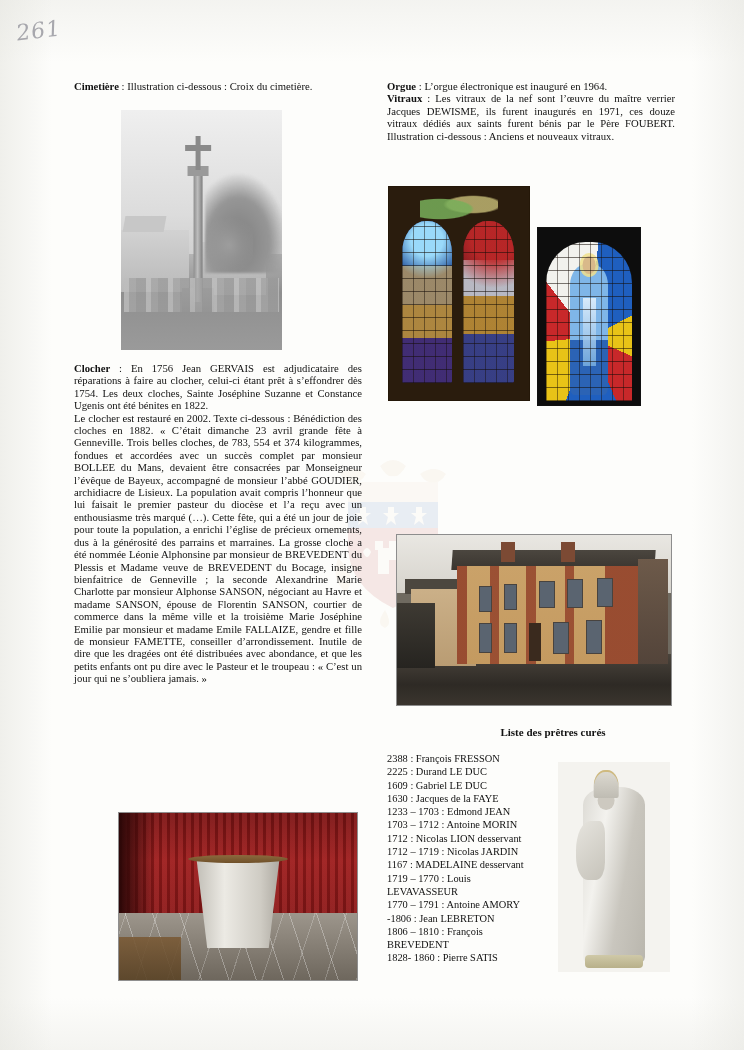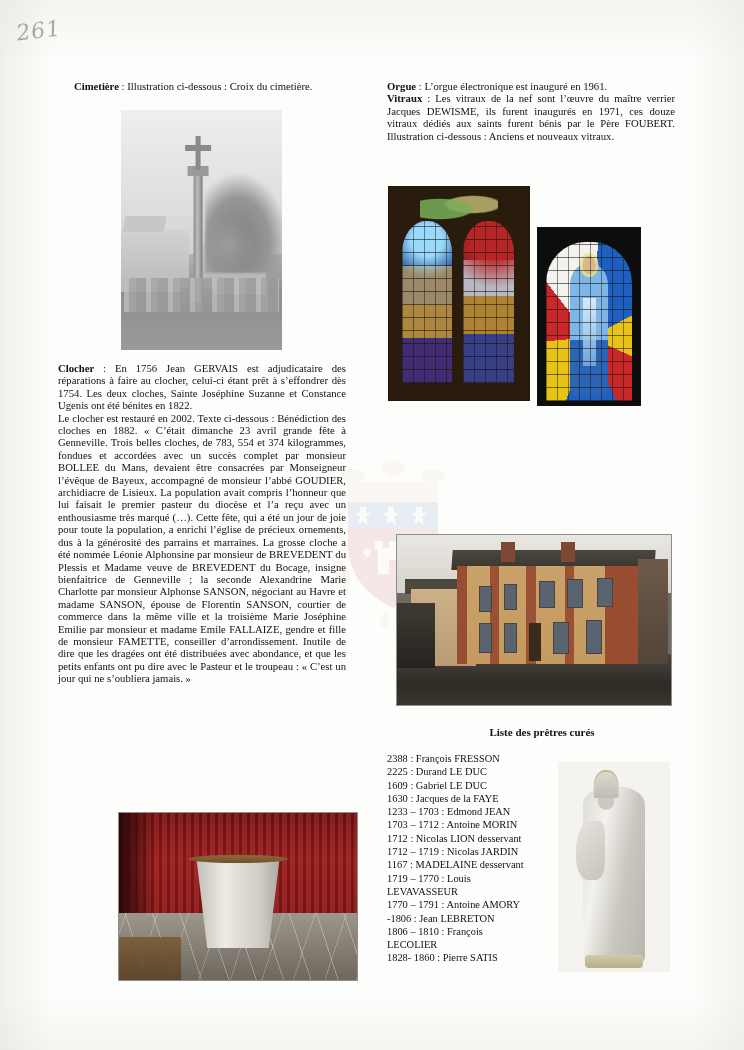--- a/index.html
+++ b/index.html
@@ -227,21 +227,21 @@
     background:#cdc9c0; }
   .statue-arm { position:absolute; left:16%; top:28%; width:26%; height:28%;
     background:linear-gradient(135deg,#e6e4de,#c6c3ba);
     border-radius:50% 20% 30% 40%; }
   .statue-staff { position:absolute; left:70%; top:22%; width:4%; height:66%;
     background:linear-gradient(90deg,#c8a85e,#e6d49a 50%,#b89b4f); }
   .statue-base { position:absolute; left:24%; bottom:2%; width:52%; height:6%;
     background:linear-gradient(180deg,#cfc9a8,#b8b08a); border-radius:4px; }
 
   
-  .liste-title { position:absolute; left:398px; top:726px; width:288px;
+  .liste-title { position:absolute; left:409px; top:726px; width:288px;
     text-align:center; font-weight:bold; font-size:11px; }
 
   
   .priest-list { position:absolute; left:387px; top:752px; width:170px;
     font-size:10.4px; line-height:13.3px; }
   .priest-list div { white-space:nowrap; }
 </style>
 </head>
 <body>
 
@@ -292,37 +292,37 @@
     <div class="treeline-bw"></div>
     <div class="tree2-bw"></div>
     <div class="cross-base"></div>
     <div class="cross-shaft"></div>
     <div class="cross-cap"></div>
     <div class="cross-top-v"></div>
     <div class="cross-top-h"></div>
     <div class="graves-bw"></div>
   </div>
 
-  <div class="col" style="left:58px; top:362px;">
+  <div class="col" style="left:74px; top:362px;">
     <p class="noindent"><b>Clocher</b><span> : En 1756 Jean GERVAIS est adjudicataire des réparations à faire au clocher, celui-ci étant prêt à s’effondrer dès 1754. Les deux cloches, Sainte Joséphine Suzanne et Constance Ugenis ont été bénites en 1822.</span></p>
     <p class="noindent">Le clocher est restauré en 2002. Texte ci-dessous : Bénédiction des cloches en 1882. « C’était dimanche 23 avril grande fête à Genneville. Trois belles cloches, de 783, 554 et 374 kilogrammes, fondues et accordées avec un succès complet par monsieur BOLLEE du Mans, devaient être consacrées par Monseigneur l’évêque de Bayeux, accompagné de monsieur l’abbé GOUDIER, archidiacre de Lisieux. La population avait compris l’honneur que lui faisait le premier pasteur du diocèse et l’a reçu avec un enthousiasme très marqué (…). Cette fête, qui a été un jour de joie pour toute la population, a enrichi l’église de précieux ornements, dus à la générosité des parrains et marraines. La grosse cloche a été nommée Léonie Alphonsine par monsieur de BREVEDENT du Plessis et Madame veuve de BREVEDENT du Bocage, insigne bienfaitrice de Genneville ; la seconde Alexandrine Marie Charlotte par monsieur Alphonse SANSON, négociant au Havre et madame SANSON, épouse de Florentin SANSON, courtier de commerce dans la même ville et la troisième Marie Joséphine Emilie par monsieur et madame Emile FALLAIZE, gendre et fille de monsieur FAMETTE, conseiller d’arrondissement. Inutile de dire que les dragées ont été distribuées avec abondance, et que les petits enfants ont pu dire avec le Pasteur et le troupeau : « C’est un jour qui ne s’oubliera jamais. »</p>
   </div>
 
 
   <div class="fig" id="fig-fonts">
     <div class="curtain"></div>
     <div class="curtain-dark"></div>
     <div class="floor-t"></div>
     <div class="floor-brown"></div>
     <div class="font-bowl"></div>
     <div class="font-rim"></div>
   </div>
 
   <div class="col col-right">
-    <p class="noindent"><b>Orgue</b><span> : L’orgue électronique est inauguré en 1961.</span></p>
+    <p class="noindent"><b>Orgue</b><span> : L’orgue électronique est inauguré en 1964.</span></p>
     <p class="noindent"><b>Vitraux</b><span> : Les vitraux de la nef sont l’œuvre du maître verrier Jacques DEWISME, ils furent inaugurés en 1971, ces douze vitraux dédiés aux saints furent bénis par le Père FOUBERT. Illustration ci-dessous : Anciens et nouveaux vitraux.</span></p>
   </div>
 
   <div class="fig" id="fig-glass-old">
     <div class="tracery"></div>
     <div class="lancet a">
         <div class="lead"></div>
       </div>
     <div class="lancet b">
         <div class="lead"></div>
@@ -373,21 +373,21 @@
     <div>1233 – 1703 : Edmond JEAN</div>
     <div>1703 – 1712 : Antoine MORIN</div>
     <div>1712 : Nicolas LION desservant</div>
     <div>1712 – 1719 : Nicolas JARDIN</div>
     <div>1167 : MADELAINE desservant</div>
     <div>1719  –  1770  :  Louis</div>
     <div>LEVAVASSEUR</div>
     <div>1770 – 1791 : Antoine AMORY</div>
     <div>-1806 : Jean LEBRETON</div>
     <div>1806  –  1810 :  François</div>
-    <div>LECOLIER</div>
+    <div>BREVEDENT</div>
     <div>1828- 1860 : Pierre SATIS</div>
   </div>
 
   <div class="fig" id="fig-statue">
     <div class="statue-staff"></div>
     <div class="statue-body"></div>
     <div class="statue-arm"></div>
     <div class="statue-robe"></div>
     <div class="statue-face"></div>
     <div class="statue-mitre"></div>

